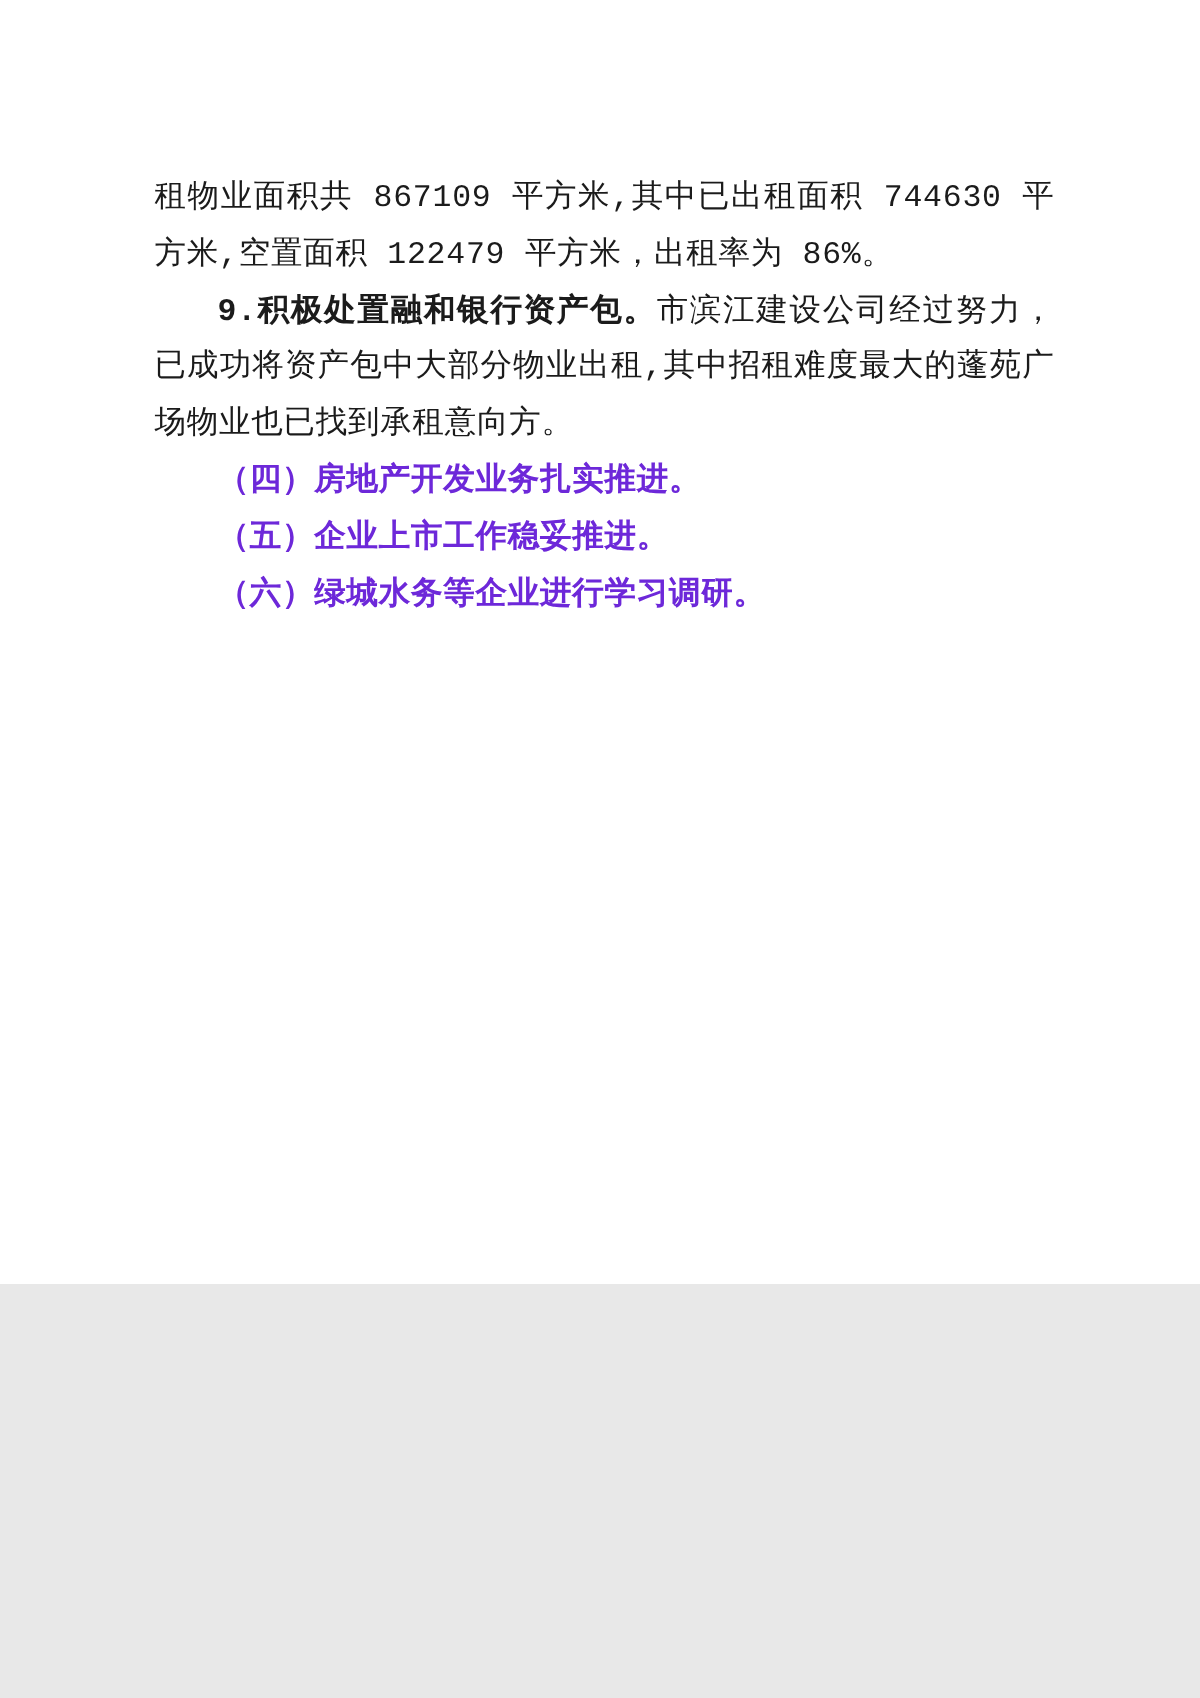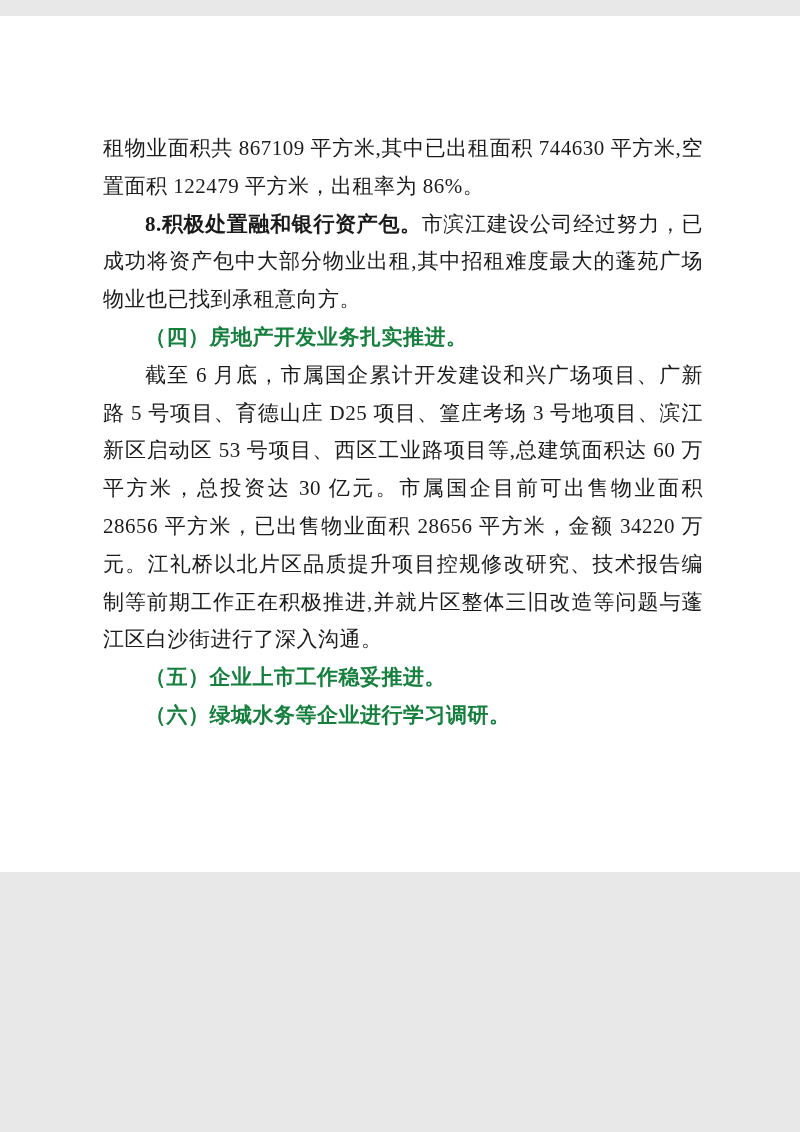--- a/index.html
+++ b/index.html
@@ -5,23 +5,23 @@
   html, body {
     margin: 0;
     padding: 0;
     background: #e8e8e8;
   }
   .page {
     position: relative;
     width: 800px;
     height: 856px;
     background: #ffffff;
-    margin: 16px auto;
+    margin: 0 auto;
     overflow: hidden;
-    font-family: Liberation Serif, serif;
+    font-family: Liberation Mono, monospace;
     color: #1b1b1b;
   }
   .doc-body {
     position: absolute;
     top: 114px;
     left: 103px;
     width: 600px;
     font-size: 21px;
     line-height: 37.8px;
     text-align: justify;
@@ -31,40 +31,39 @@
   .doc-body p {
     margin: 0;
     padding: 0;
     text-indent: 2em;
   }
   .doc-body p.cont {
     text-indent: 0;
   }
   .heading {
     font-weight: bold;
-    color: #15803d;
+    color: #6d28d9;
   }
   .lead {
     font-weight: bold;
   }
   .page-number {
     position: absolute;
     left: 104px;
     top: 1042px;
     font-size: 17px;
     letter-spacing: 3px;
     color: #222222;
   }
 </style>
 </head>
 <body>
 
 <div class="page">
   <div class="doc-body">
     <p class="cont">租物业面积共 867109 平方米,其中已出租面积 744630 平方米,空置面积 122479 平方米，出租率为 86%。</p>
-    <p><span class="lead">8.积极处置融和银行资产包。</span><span>市滨江建设公司经过努力，已成功将资产包中大部分物业出租,其中招租难度最大的蓬苑广场物业也已找到承租意向方。</span></p>
+    <p><span class="lead">9.积极处置融和银行资产包。</span><span>市滨江建设公司经过努力，已成功将资产包中大部分物业出租,其中招租难度最大的蓬苑广场物业也已找到承租意向方。</span></p>
     <p class="heading">（四）房地产开发业务扎实推进。</p>
-    <p>截至 6 月底，市属国企累计开发建设和兴广场项目、广新路 5 号项目、育德山庄 D25 项目、篁庄考场 3 号地项目、滨江新区启动区 53 号项目、西区工业路项目等,总建筑面积达 60 万平方米，总投资达 30 亿元。市属国企目前可出售物业面积 28656 平方米，已出售物业面积 28656 平方米，金额 34220 万元。江礼桥以北片区品质提升项目控规修改研究、技术报告编制等前期工作正在积极推进,并就片区整体三旧改造等问题与蓬江区白沙街进行了深入沟通。</p>
     <p class="heading">（五）企业上市工作稳妥推进。</p>
     <p class="heading">（六）绿城水务等企业进行学习调研。</p>
   </div>
   <div class="page-number">- 6 -</div>
 </div>
 
 </body></html>

